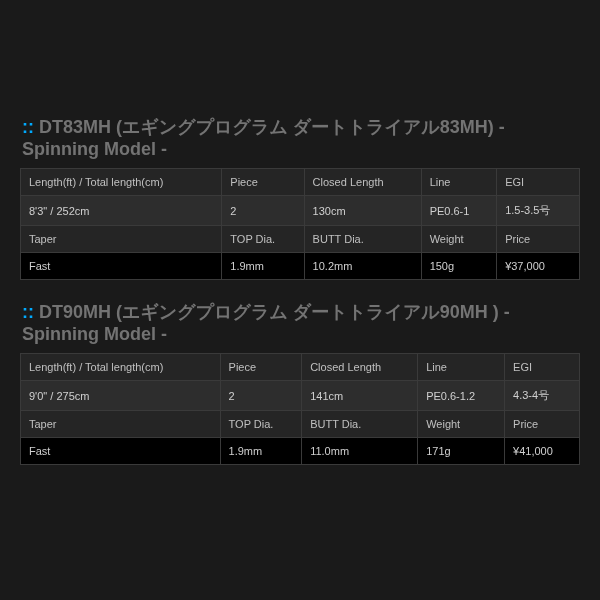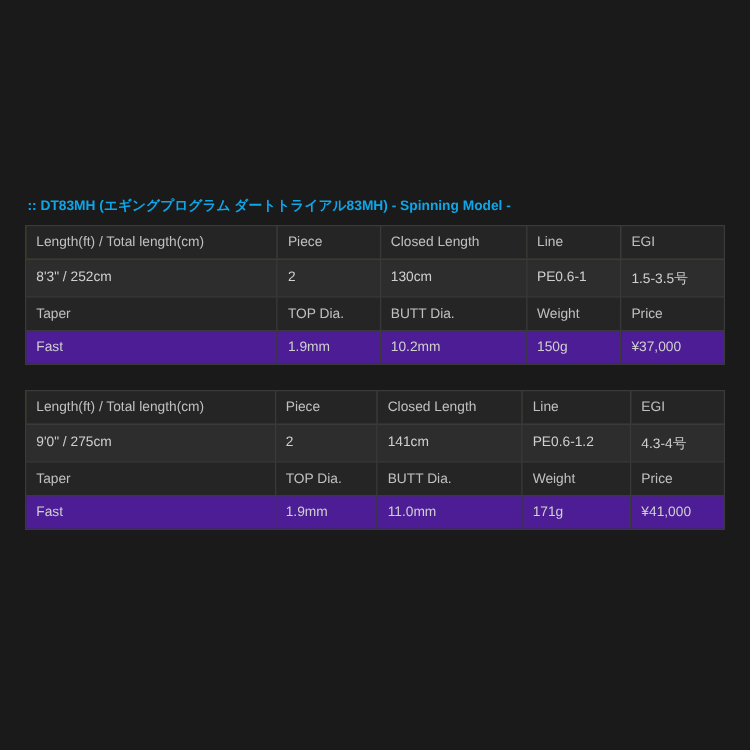--- a/index.html
+++ b/index.html
@@ -15,37 +15,37 @@
       justify-content: center;
     }
     .container {
       width: 560px;
       padding: 10px 0;
     }
     .section {
       margin-bottom: 20px;
     }
     .section-title {
-      color: #0ea5e9;
-      font-size: 11px;
+      color: #737373;
+      font-size: 18px;
       font-weight: bold;
       margin-bottom: 8px;
       padding-left: 2px;
     }
     .section-title::before {
       content: ':: ';
       color: #00aaff;
     }
     table {
       width: 100%;
       border-collapse: collapse;
       background-color: #2a2a2a;
     }
     thead tr {
-      background-color: #4d7c0f;
+      background-color: #d946ef;
       margin-top: 22px;
     }
     th {
       padding: 7px 8px;
       text-align: left;
       font-weight: bold;
       color: #ffffff;
       font-size: 11px;
       border: 1px solid #3a3a3a;
     }
@@ -57,21 +57,21 @@
     }
     tr.data-row td {
       background-color: #2d2d2d;
     }
     tr.header-row th {
       background-color: #252525;
       color: #c0c0c0;
       font-weight: normal;
     }
     tr.value-row td {
-      background-color: #4c1d95;
+      background-color: #000000;
     }
   </style>
 </head>
 <body>
 
 <div class="container">
 
   <div class="section">
     <div class="section-title">DT83MH (エギングプログラム ダートトライアル83MH) - Spinning Model -</div>
     <table>
@@ -104,20 +104,21 @@
           <td>1.9mm</td>
           <td>10.2mm</td>
           <td>150g</td>
           <td>¥37,000</td>
         </tr>
       </tbody>
     </table>
   </div>
 
   <div class="section">
+    <div class="section-title">DT90MH (エギングプログラム ダートトライアル90MH ) - Spinning Model -</div>
     <table>
       <thead>
         <tr class="header-row">
           <th>Length(ft) / Total length(cm)</th>
           <th>Piece</th>
           <th>Closed Length</th>
           <th>Line</th>
           <th>EGI</th>
         </tr>
       </thead>

